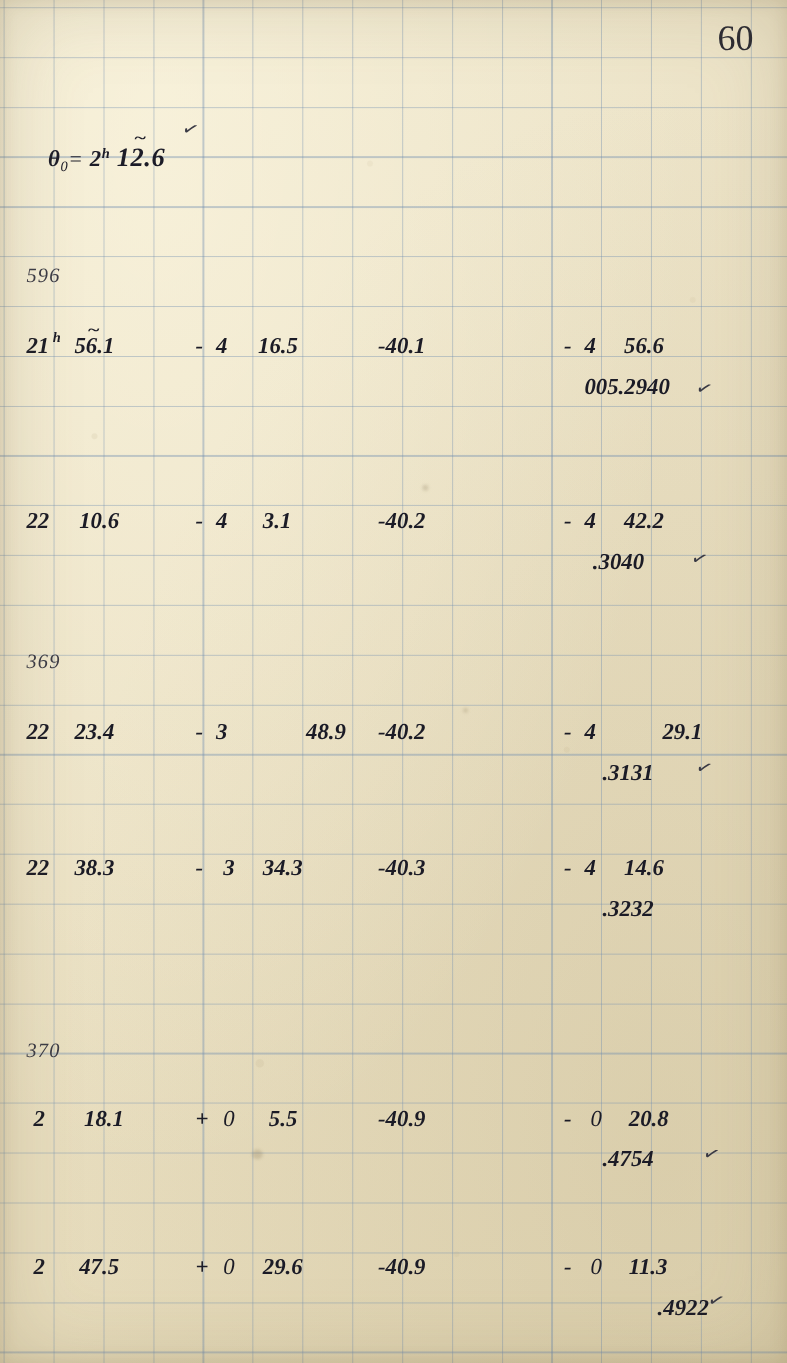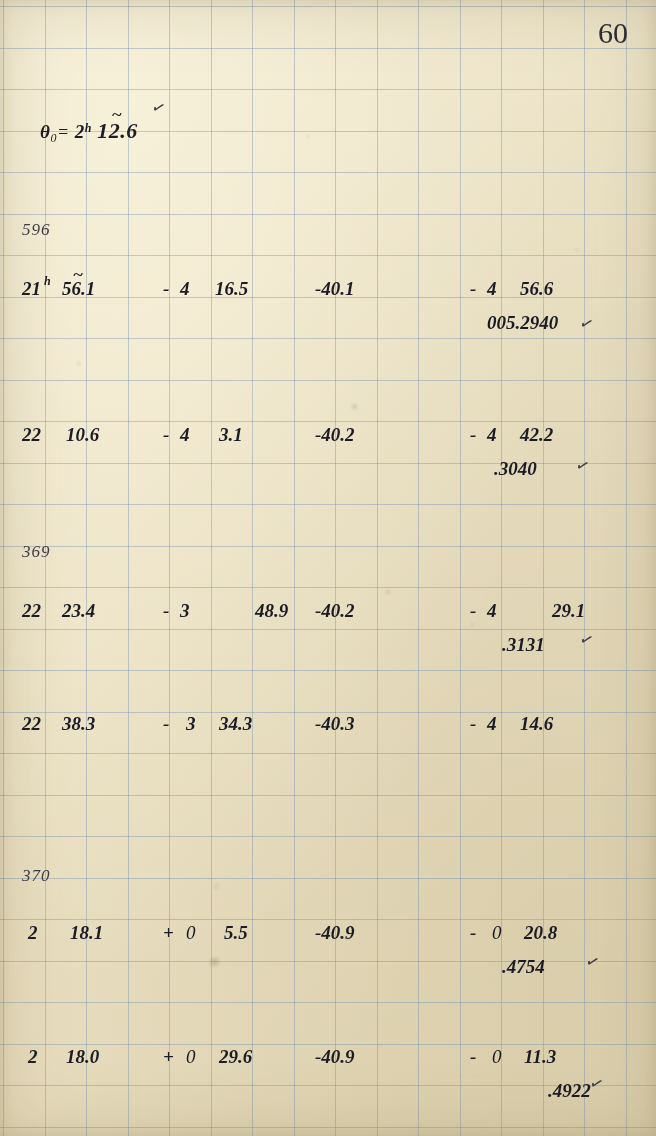--- a/index.html
+++ b/index.html
@@ -195,20 +195,23 @@
     <span class="c" style="left:22px;">22</span>
     <span class="c" style="left:62px;">38.3</span>
     <span class="c" style="left:163px;">-</span>
     <span class="c" style="left:186px;">3</span>
     <span class="c" style="left:219px;">34.3</span>
     <span class="c" style="left:315px;">-40.3</span>
     <span class="c" style="left:470px;">-</span>
     <span class="c" style="left:487px;">4</span>
     <span class="c" style="left:520px;">14.6</span>
   </div>
+  <div class="row" style="top:747px;">
+    <span class="c" style="left:502px;">.3232</span>
+  </div>
 
   <div class="ink hdr" style="left:22px; top:866px;">370</div>
 
   <div class="row" style="top:922px;">
     <span class="c" style="left:28px;">2</span>
     <span class="c" style="left:70px;">18.1</span>
     <span class="c" style="left:163px;">+</span>
     <span class="c light" style="left:186px;">0</span>
     <span class="c" style="left:224px;">5.5</span>
     <span class="c" style="left:315px;">-40.9</span>
@@ -216,21 +219,21 @@
     <span class="c light" style="left:492px;">0</span>
     <span class="c" style="left:524px;">20.8</span>
   </div>
   <div class="row" style="top:956px;">
     <span class="c" style="left:502px;">.4754</span>
     <span class="check" style="left:586px; top:-4px;">✓</span>
   </div>
 
   <div class="row" style="top:1046px;">
     <span class="c" style="left:28px;">2</span>
-    <span class="c" style="left:66px;">18.0</span>
+    <span class="c" style="left:66px;">47.5</span>
     <span class="c" style="left:163px;">+</span>
     <span class="c light" style="left:186px;">0</span>
     <span class="c" style="left:219px;">29.6</span>
     <span class="c" style="left:315px;">-40.9</span>
     <span class="c" style="left:470px;">-</span>
     <span class="c light" style="left:492px;">0</span>
     <span class="c" style="left:524px;">11.3</span>
   </div>
   <div class="row" style="top:1080px;">
     <span class="c" style="left:500px;margin-left:48px;">.4922</span>

